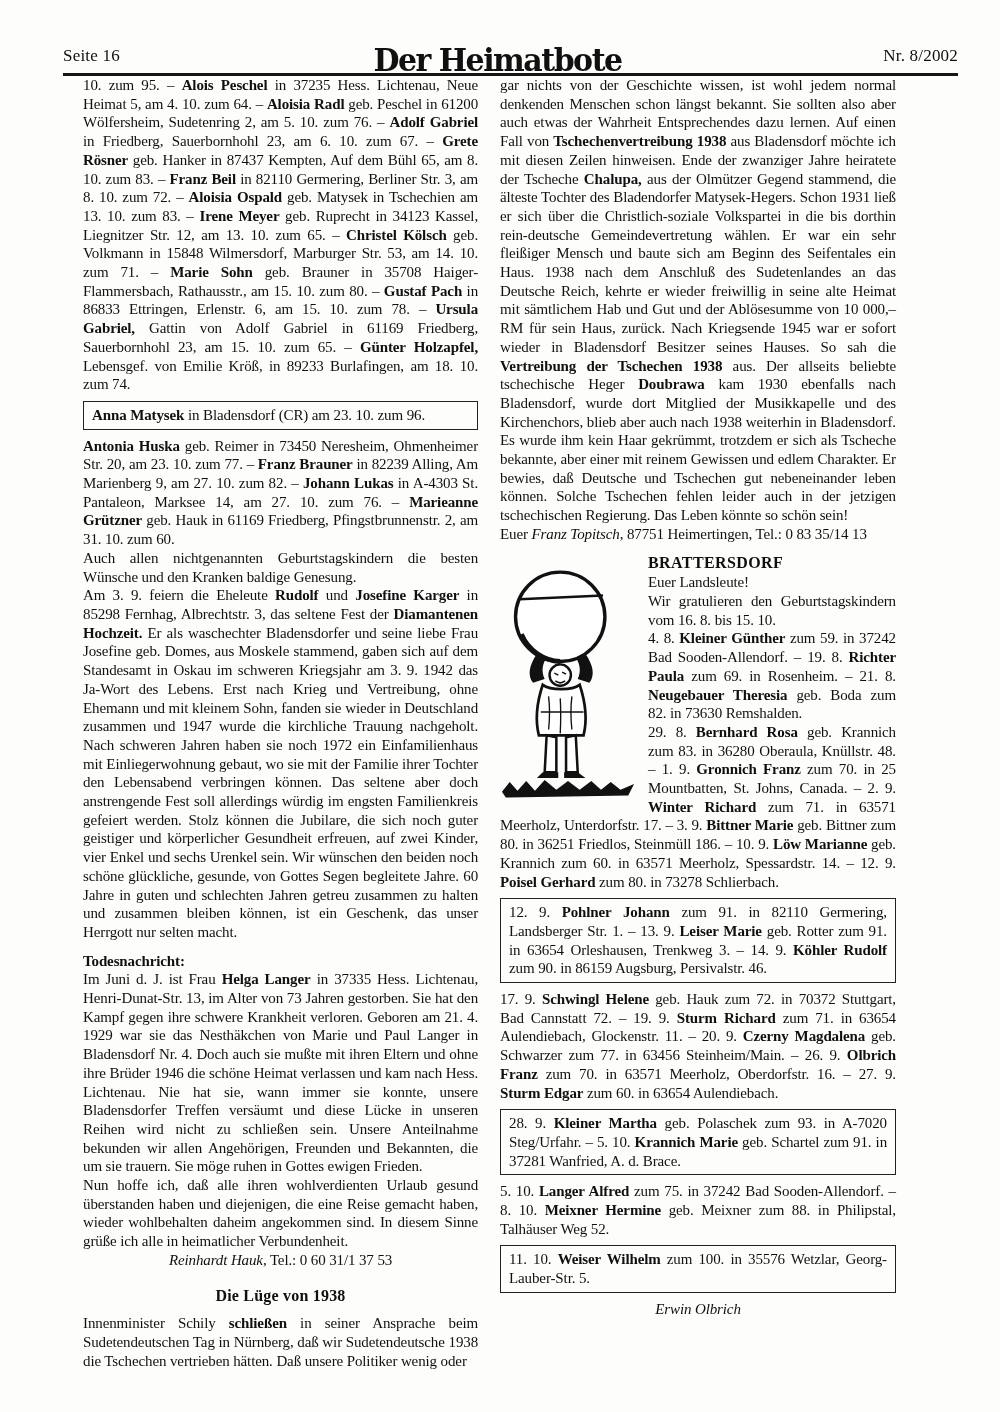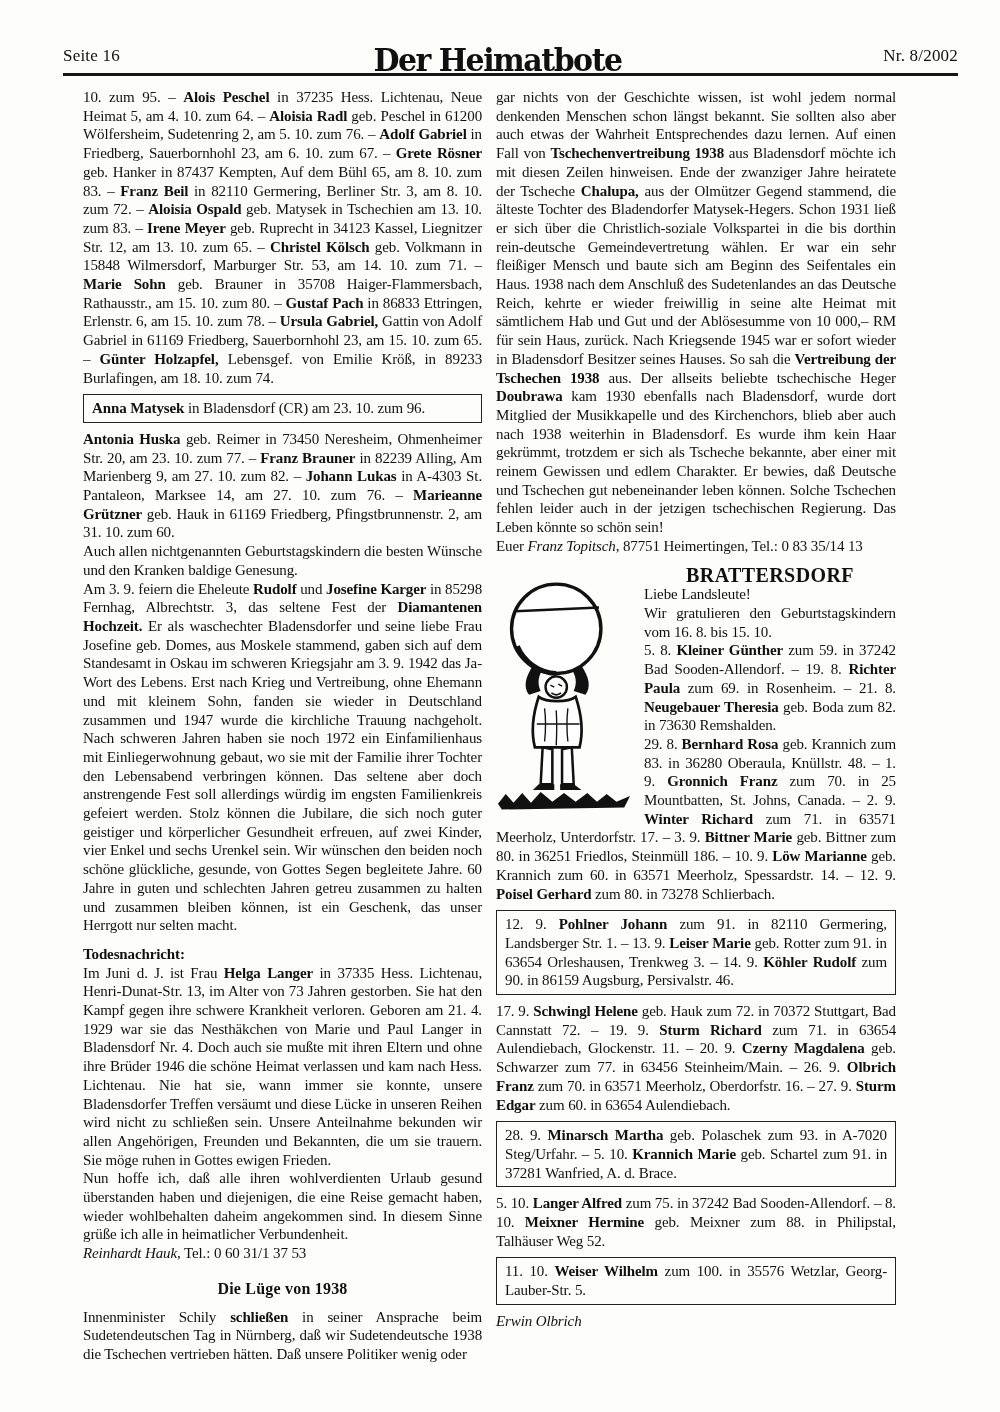--- a/index.html
+++ b/index.html
@@ -15,35 +15,35 @@
     display:flex;justify-content:space-between;align-items:flex-end;
     position:relative;border-bottom:3px solid #161616;padding-bottom:7px;
     margin:0 -62px 0 -20px;
   }
   .header .side{font-size:17px;letter-spacing:0.2px}
   .masthead{
     position:absolute;left:calc(50% - 13px);bottom:-4px;transform:translateX(-50%) scaleY(1.08);
     font-family:"DejaVu Serif",serif;font-weight:bold;font-size:30px;letter-spacing:-1.5px;
     white-space:nowrap;
   }
-  .columns{display:flex;gap:14px;margin-top:12px}
+  .columns{display:flex;gap:22px;}
   .col{width:415px;font-size:15px;line-height:18.7px;letter-spacing:-0.12px}
   .col.right{width:416px}
   p.just,.box{text-align:justify}
   .b{font-weight:bold}
   .i{font-style:italic}
   .box{border:1.5px solid #222;padding:4px 8px;margin:7px 0;overflow:hidden}
   .subhead{font-weight:bold;margin-top:10px}
-  .sig{text-align:left}
+  .sig{text-align:center}
   .article-head{text-align:center;font-size:16px;font-weight:bold;margin:17px 0 9px;letter-spacing:0.2px}
   .bratter{margin-top:10px}
   .bratter::after{content:"";display:block;clear:both}
   .atlas{float:left;width:136px;height:244px;margin:2px 12px 2px 0}
   .atlas svg{width:100%;height:100%}
-  .bratter-head{text-align:center;font-weight:bold;font-size:20px;letter-spacing:0.4px;margin-bottom:1px}
+  .bratter-head{font-weight:bold;font-size:16px;letter-spacing:0.4px;margin-bottom:1px}
 </style>
 </head>
 <body>
 
 <div class="page">
 
   <header class="header">
     <span class="side">Seite 16</span>
     <h1 class="masthead">Der Heimatbote</h1>
     <span class="side">Nr. 8/2002</span>
@@ -88,28 +88,28 @@
             <path d="M50,144 q2,16 0,34 M62,146 q1,16 0,36 M74,144 q-2,16 0,34 M42,160 h44" stroke="#111" stroke-width="1.4" fill="none"></path>
 
             <path d="M48,184 L46,222 L58,222 L58,186 Z" fill="#fff" stroke="#111" stroke-width="2.6"></path>
             <path d="M68,186 L68,222 L80,222 L78,184 Z" fill="#fff" stroke="#111" stroke-width="2.6"></path>
             <path d="M44,222 l-6,6 h22 v-6 Z M66,222 v6 h22 l-8,-6 Z" fill="#111"></path>
 
             <path d="M2,242 L10,232 L18,241 L27,231 L36,241 L46,230 L58,240 L70,231 L82,240 L94,231 L104,240 L114,232 L124,240 L138,234 L132,246 L6,248 Z" fill="#111"></path>
           </svg>
         </div>
         <h3 class="bratter-head">BRATTERSDORF</h3>
-        <p><span>Liebe Landsleute!</span></p>
+        <p><span>Euer Landsleute!</span></p>
         <p class="just"><span>Wir gratulieren den Geburtstagskindern vom 16. 8. bis 15. 10.</span></p>
-        <p class="just"><span>5. 8. </span><span class="b">Kleiner Günther</span><span> zum 59. in 37242 Bad Sooden-Allendorf. – 19. 8. </span><span class="b">Richter Paula</span><span> zum 69. in Rosenheim. – 21. 8. </span><span class="b">Neugebauer Theresia</span><span> geb. Boda zum 82. in 73630 Remshalden.</span></p>
+        <p class="just"><span>4. 8. </span><span class="b">Kleiner Günther</span><span> zum 59. in 37242 Bad Sooden-Allendorf. – 19. 8. </span><span class="b">Richter Paula</span><span> zum 69. in Rosenheim. – 21. 8. </span><span class="b">Neugebauer Theresia</span><span> geb. Boda zum 82. in 73630 Remshalden.</span></p>
         <p class="just"><span>29. 8. </span><span class="b">Bernhard Rosa</span><span> geb. Krannich zum 83. in 36280 Oberaula, Knüllstr. 48. – 1. 9. </span><span class="b">Gronnich Franz</span><span> zum 70. in 25 Mountbatten, St. Johns, Canada. – 2. 9. </span><span class="b">Winter Richard</span><span> zum 71. in 63571 Meerholz, Unterdorfstr. 17. – 3. 9. </span><span class="b">Bittner Marie</span><span> geb. Bittner zum 80. in 36251 Friedlos, Steinmüll 186. – 10. 9. </span><span class="b">Löw Marianne</span><span> geb. Krannich zum 60. in 63571 Meerholz, Spessardstr. 14. – 12. 9. </span><span class="b">Poisel Gerhard</span><span> zum 80. in 73278 Schlierbach.</span></p>
       </div>
 
       <div class="box"><span>12. 9. </span><span class="b">Pohlner Johann</span><span> zum 91. in 82110 Germering, Landsberger Str. 1. – 13. 9. </span><span class="b">Leiser Marie</span><span> geb. Rotter zum 91. in 63654 Orleshausen, Trenkweg 3. – 14. 9. </span><span class="b">Köhler Rudolf</span><span> zum 90. in 86159 Augsburg, Persivalstr. 46.</span></div>
       <p class="just"><span>17. 9. </span><span class="b">Schwingl Helene</span><span> geb. Hauk zum 72. in 70372 Stuttgart, Bad Cannstatt 72. – 19. 9. </span><span class="b">Sturm Richard</span><span> zum 71. in 63654 Aulendiebach, Glockenstr. 11. – 20. 9. </span><span class="b">Czerny Magdalena</span><span> geb. Schwarzer zum 77. in 63456 Steinheim/Main. – 26. 9. </span><span class="b">Olbrich Franz</span><span> zum 70. in 63571 Meerholz, Oberdorfstr. 16. – 27. 9. </span><span class="b">Sturm Edgar</span><span> zum 60. in 63654 Aulendiebach.</span></p>
-      <div class="box"><span>28. 9. </span><span class="b">Minarsch Martha</span><span> geb. Polaschek zum 93. in A-7020 Steg/Urfahr. – 5. 10. </span><span class="b">Krannich Marie</span><span> geb. Schartel zum 91. in 37281 Wanfried, A. d. Brace.</span></div>
+      <div class="box"><span>28. 9. </span><span class="b">Kleiner Martha</span><span> geb. Polaschek zum 93. in A-7020 Steg/Urfahr. – 5. 10. </span><span class="b">Krannich Marie</span><span> geb. Schartel zum 91. in 37281 Wanfried, A. d. Brace.</span></div>
       <p class="just"><span>5. 10. </span><span class="b">Langer Alfred</span><span> zum 75. in 37242 Bad Sooden-Allendorf. – 8. 10. </span><span class="b">Meixner Hermine</span><span> geb. Meixner zum 88. in Philipstal, Talhäuser Weg 52.</span></p>
       <div class="box"><span>11. 10. </span><span class="b">Weiser Wilhelm</span><span> zum 100. in 35576 Wetzlar, Georg-Lauber-Str. 5.</span></div>
       <p class="sig"><span class="i">Erwin Olbrich</span></p>
     </section>
 
   </main>
 </div>
 
 </body></html>

